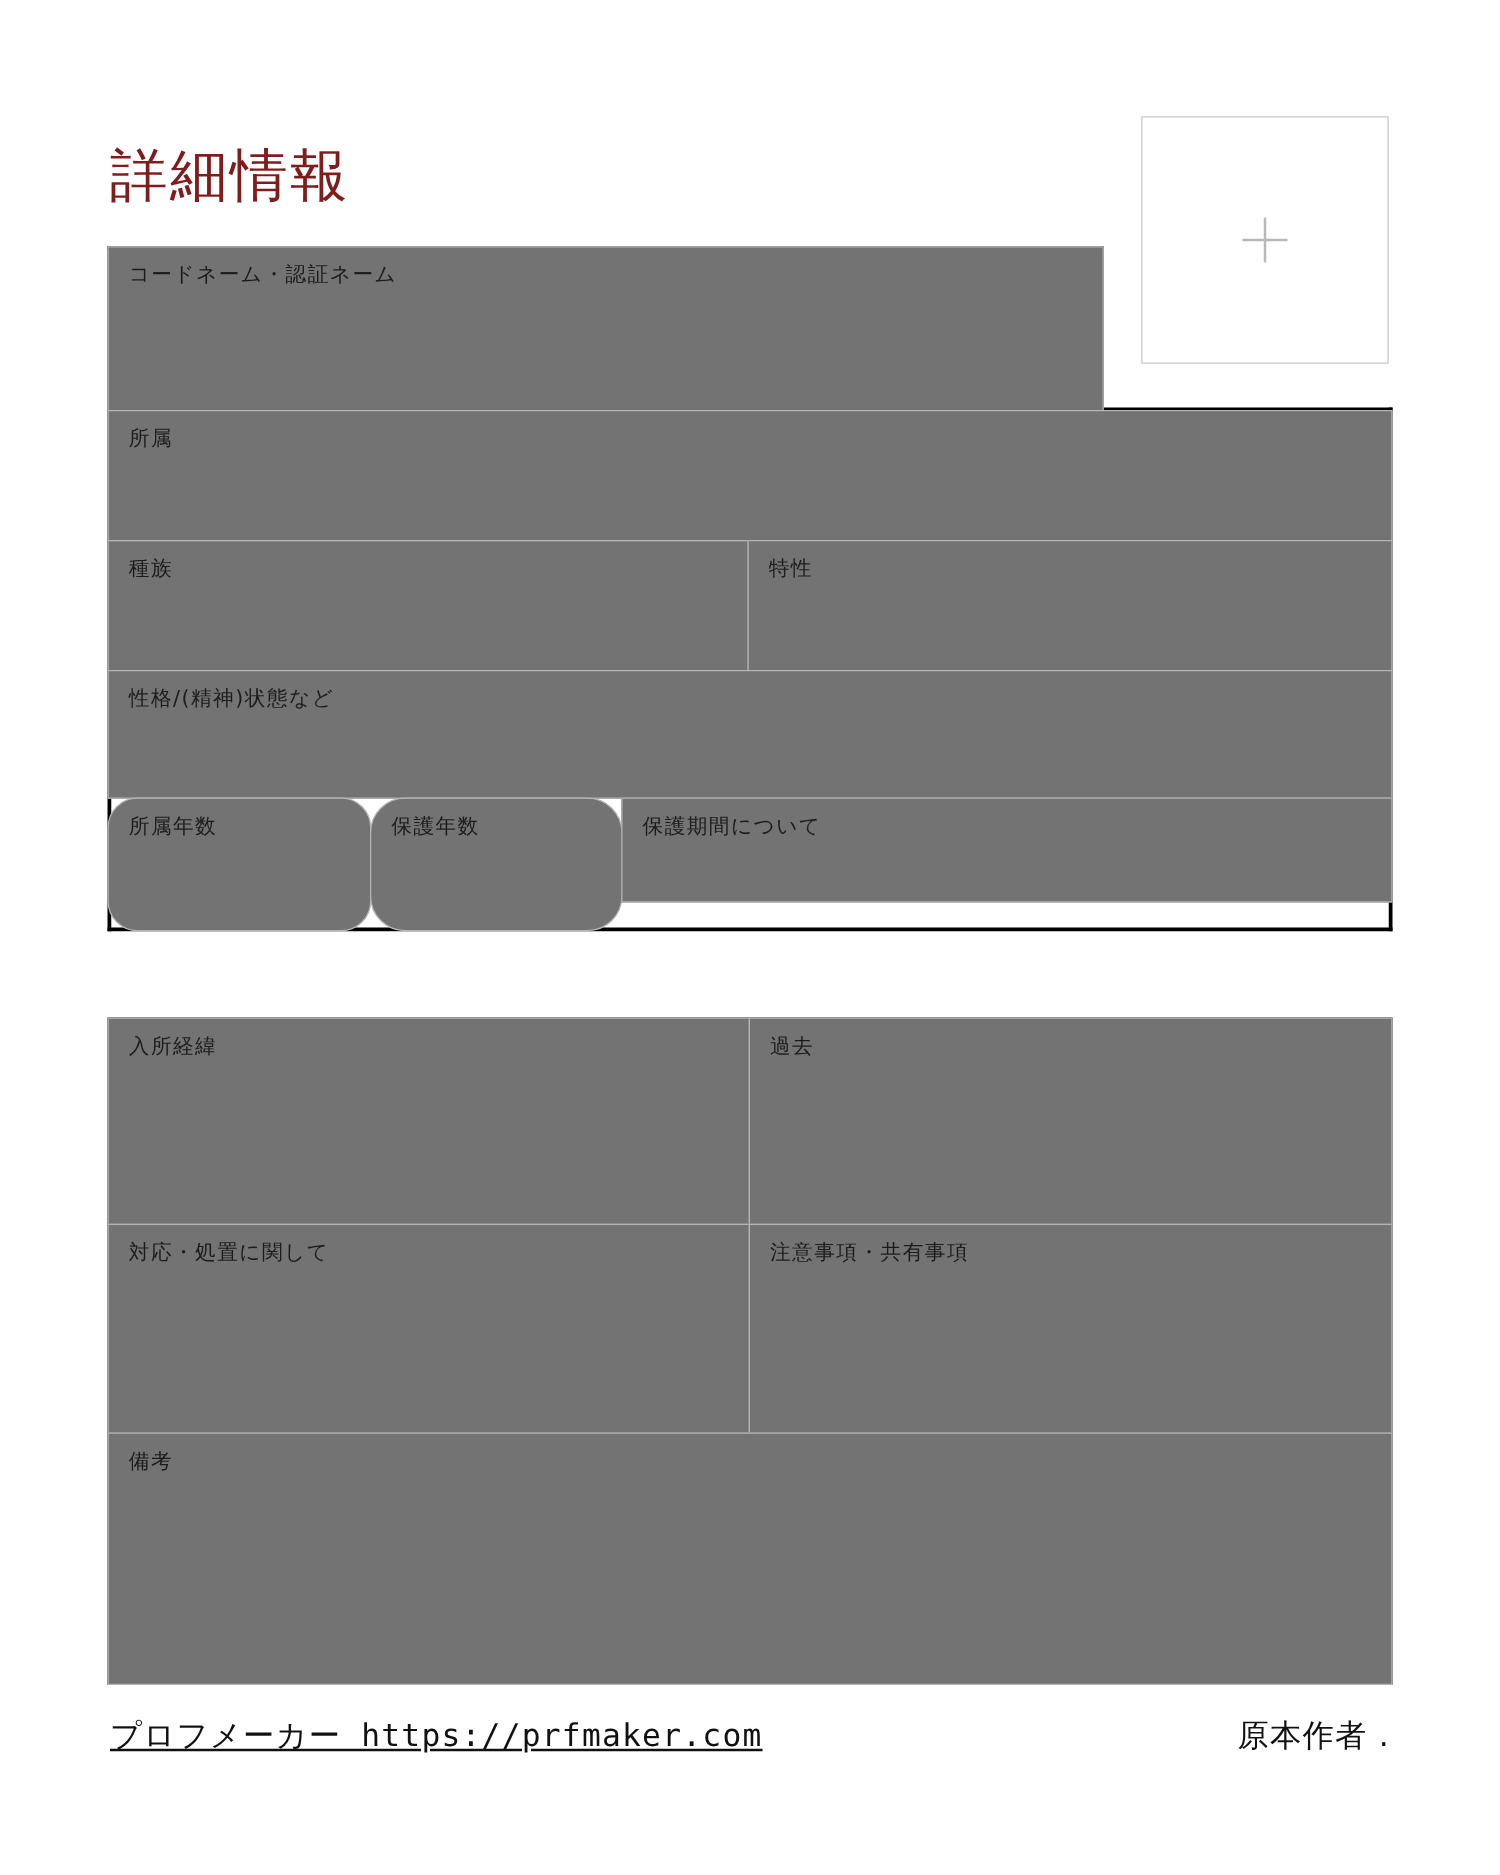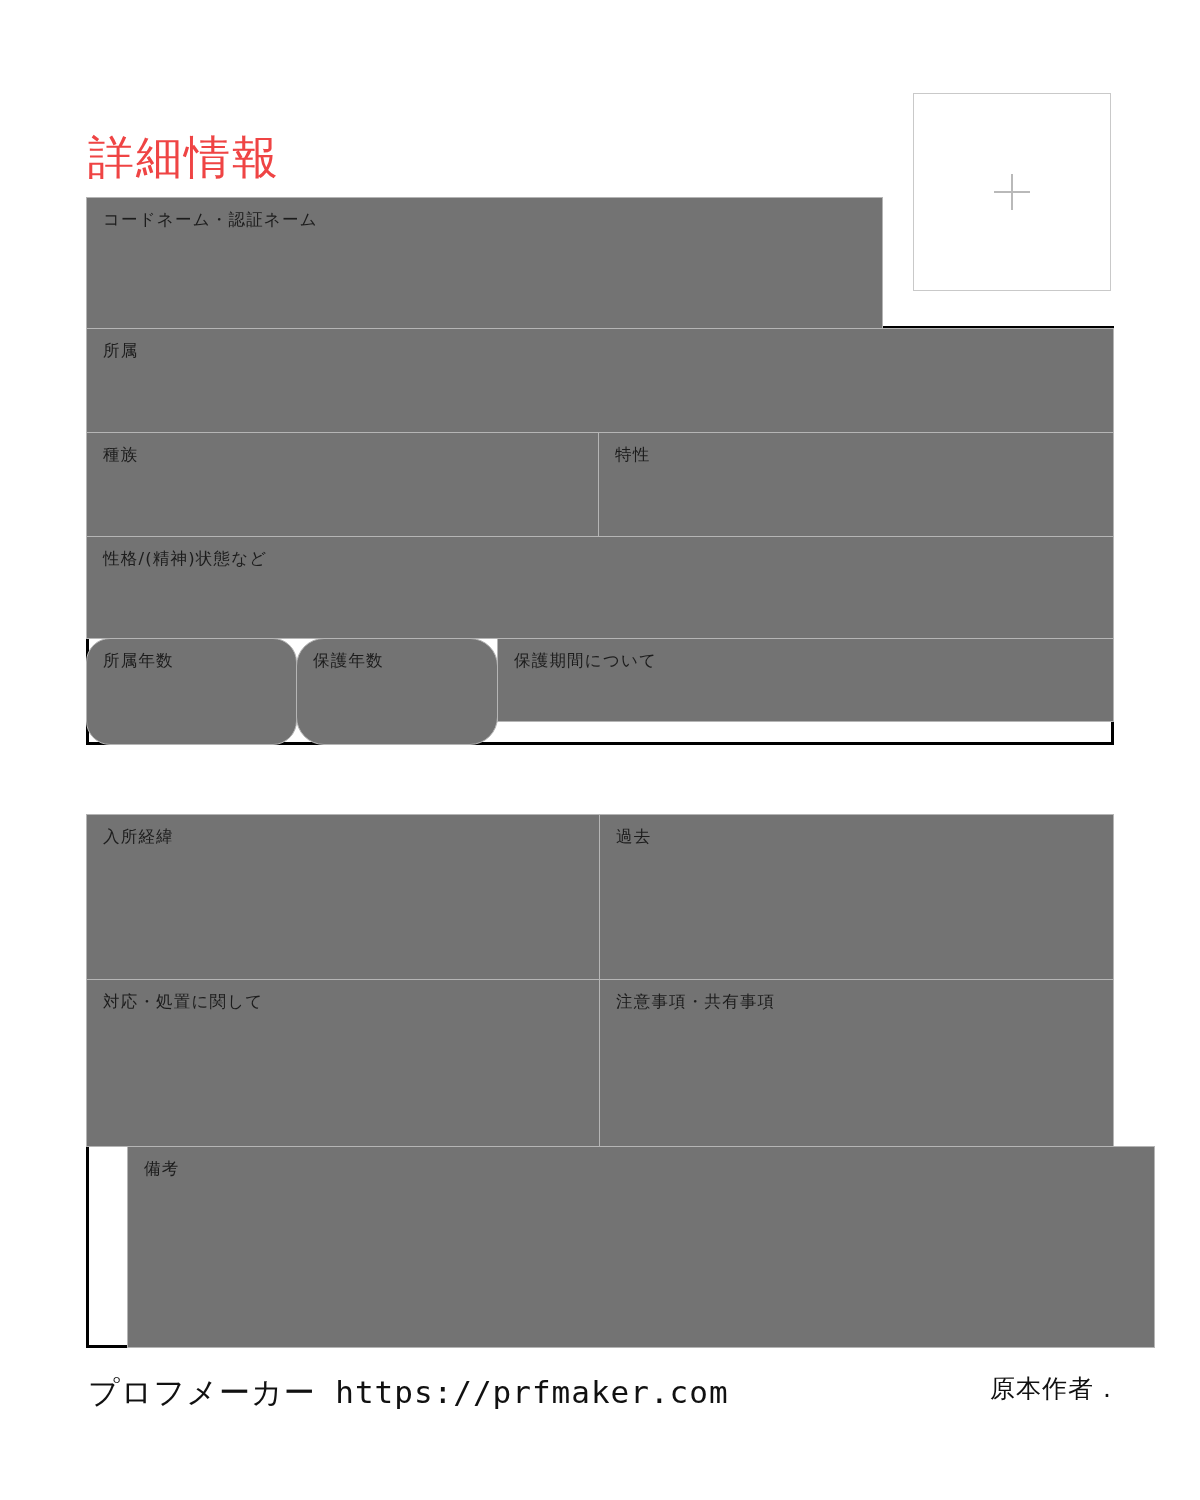--- a/index.html
+++ b/index.html
@@ -20,26 +20,26 @@
     position: absolute;
     left: 0; top: 0;
     width: 1200px;
     height: 1500px;
   }
 
   
   .title {
     position: absolute;
     left: 88px;
-    top: 127px;
+    top: 110px;
     font-size: 46px;
     font-weight: 400;
     letter-spacing: 2px;
     font-family: "DejaVu Sans", "Liberation Sans", sans-serif;
-    color: #ef4444;
+    color: #7f1d1d;
     white-space: nowrap;
   }
 
   
   .photo-box {
     position: absolute;
     left: 913px;
     top: 93px;
     width: 198px;
     height: 198px;
@@ -121,25 +121,26 @@
     border: 3px solid #000;
     box-sizing: border-box;
     background: transparent;
   }
 
   
   .footer-left {
     position: absolute;
     left: 88px;
     top: 1372px;
-    font-size: 31px;
+    font-size: 25px;
     letter-spacing: 1px;
     font-family: "DejaVu Sans Mono", "Liberation Mono", monospace;
     color: #111;
     white-space: nowrap;
+    text-decoration: underline;
   }
   .footer-right {
     position: absolute;
     right: 88px;
     top: 1372px;
     font-size: 25px;
     letter-spacing: 1px;
     font-family: "DejaVu Sans", "Liberation Sans", sans-serif;
     color: #111;
     white-space: nowrap;
@@ -221,21 +222,21 @@
 
   <div class="cell" style="left:86px; top:979px; width:514px; height:168px;">
     <span class="lbl">対応・処置に関して</span>
     <span class="val"></span>
   </div>
   <div class="cell" style="left:599px; top:979px; width:515px; height:168px;">
     <span class="lbl">注意事項・共有事項</span>
     <span class="val"></span>
   </div>
 
-  <div class="cell" style="left:86px; top:1146px; width:1028px; height:202px;margin-left:41px;">
+  <div class="cell" style="left:86px; top:1146px; width:1028px; height:202px;">
     <span class="lbl">備考</span>
     <span class="val"></span>
   </div>
 
   <div class="footer-left">プロフメーカー https://prfmaker.com</div>
   <div class="footer-right">原本作者 .</div>
 
 </div>
 
 </body></html>

